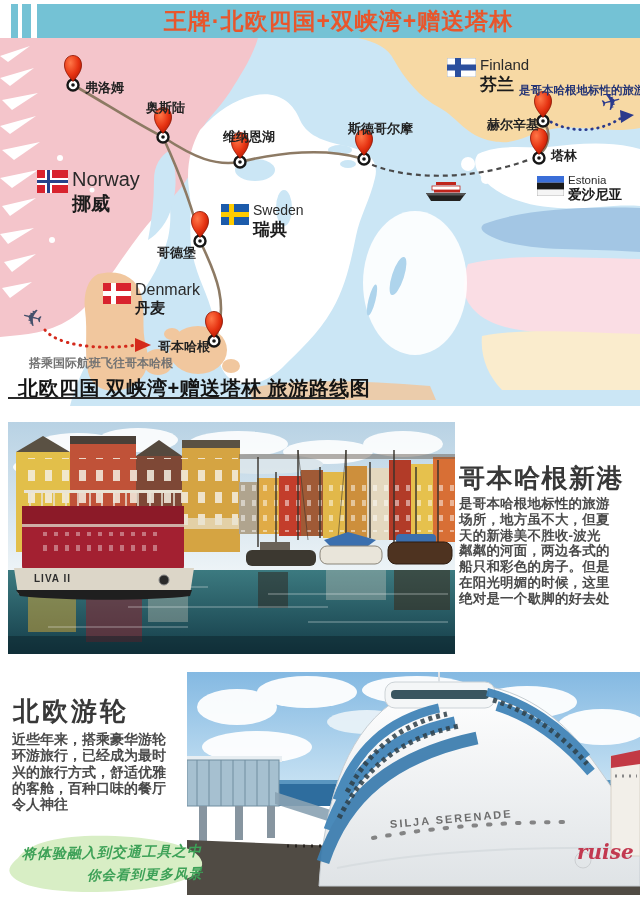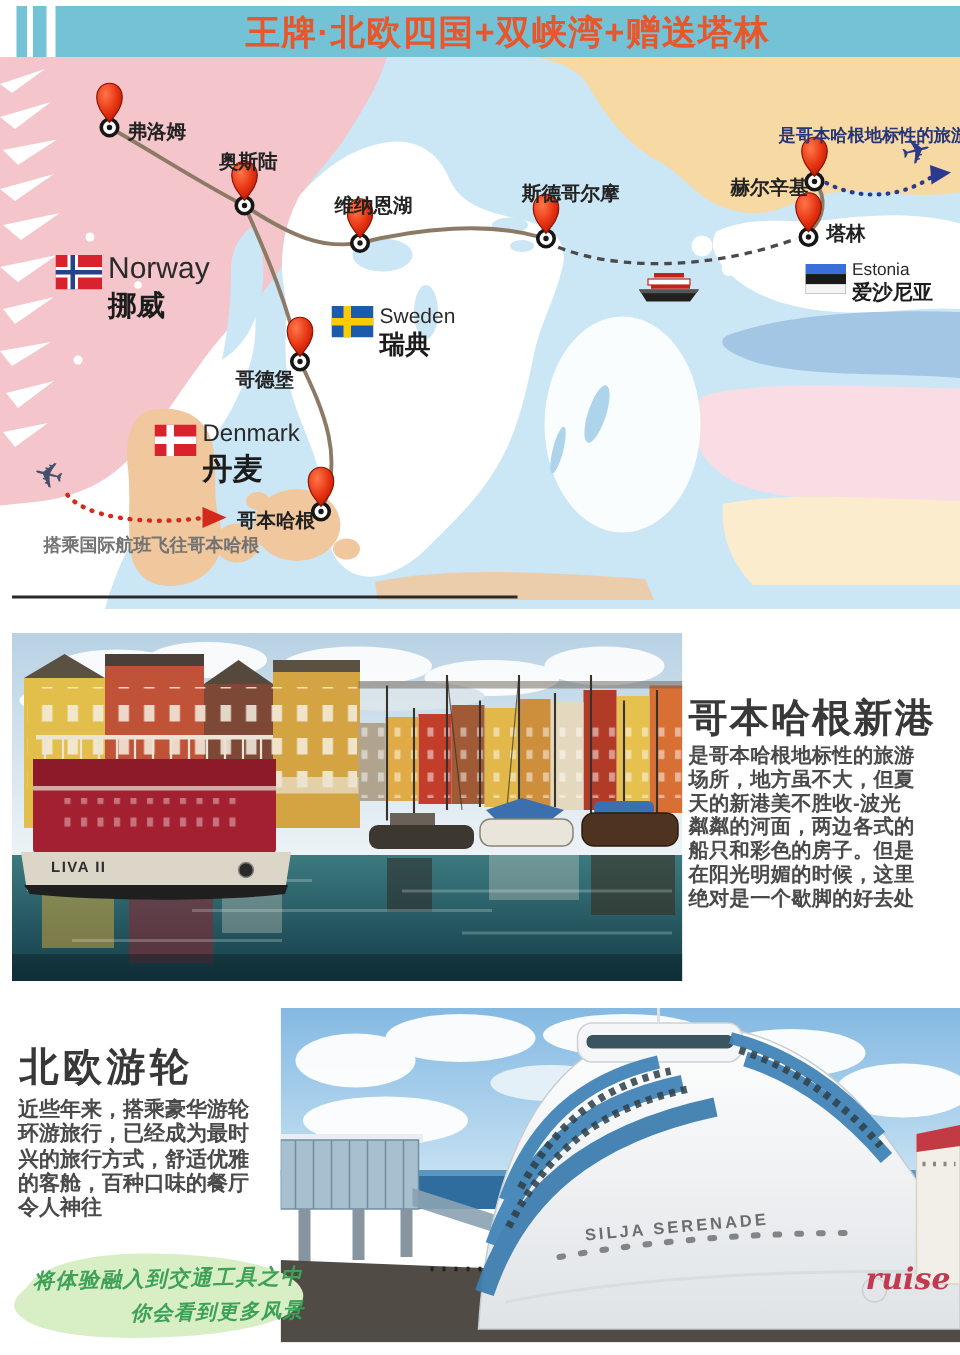--- a/index.html
+++ b/index.html
@@ -13,21 +13,21 @@
   .banner{position:absolute;left:37px;top:4px;width:603px;height:34px;background:#74c2d5;
           display:flex;align-items:center;justify-content:center;}
   .banner-title{font-size:23px;font-weight:bold;color:#e8562c;letter-spacing:1px;}
   
   .city{position:absolute;font-size:13px;font-weight:bold;color:#222;white-space:nowrap;z-index:6;}
   .country{position:absolute;display:flex;gap:4px;align-items:flex-start;z-index:5;}
   .country .en{color:#2a2a2a;white-space:nowrap;}
   .country .zh{color:#1c1c1c;font-weight:bold;white-space:nowrap;}
   .c-norway .en{font-size:20px;} .c-norway .zh{font-size:19px;}
   .c-sweden .en{font-size:14px;} .c-sweden .zh{font-size:17px;}
-  .c-denmark .en{font-size:16px;text-align:right;} .c-denmark .zh{font-size:20px;}
+  .c-denmark .en{font-size:16px;text-align:right;} .c-denmark .zh{font-size:15px;}
   .c-finland .en{font-size:15px;} .c-finland .zh{font-size:17px;}
   .c-estonia .en{font-size:11.5px;} .c-estonia .zh{font-size:13.5px;}
   .flag{flex:0 0 auto;margin-top:2px;}
   .note-right{position:absolute;left:519px;top:83px;font-size:11.5px;font-weight:bold;color:#253575;z-index:6;white-space:nowrap;}
   .note-left{position:absolute;left:29px;top:355px;font-size:12px;font-weight:bold;color:#737373;z-index:6;white-space:nowrap;}
   .plane{position:absolute;z-index:6;line-height:1;}
   .plane-right{left:601px;top:90px;font-size:24px;color:#2b3a8c;transform:rotate(-14deg);}
   .plane-left{left:22px;top:306px;font-size:24px;color:#44506b;transform:scaleX(-1) rotate(-14deg);}
   .map-caption{position:absolute;left:18px;top:375px;font-size:20px;font-weight:bold;color:#141414;
                letter-spacing:0.5px;z-index:7;white-space:nowrap;}
@@ -209,37 +209,49 @@
     <svg class="flag" width="28" height="21">
       <rect width="28" height="21" fill="#d8232e"></rect>
         <rect x="8" width="5" height="21" fill="#fff"></rect>
       <rect y="8" width="28" height="5" fill="#fff"></rect>
     </svg>
     <div>
         <div class="en">Denmark</div>
          <div class="zh">丹麦</div>
       </div>
   </div>
+  <div class="country c-finland" style="left:447px;top:56px">
+    <svg class="flag" width="29" height="19">
+      <rect width="29" height="19" fill="#ffffff" stroke="#b5bcc4" stroke-width="1"></rect>
+      <rect x="8" width="6" height="19" fill="#2b4f9e"></rect>
+        <rect y="6.5" width="29" height="6" fill="#2b4f9e"></rect>
+    </svg>
+    <div>
+        <div class="en">Finland</div>
+         <div class="zh">芬兰</div>
+      </div>
+  </div>
   <div class="country c-estonia" style="left:537px;top:174px">
     <svg class="flag" width="27" height="20">
       <rect width="27" height="20" fill="#f5f5f5" stroke="#aaa" stroke-width="0.8"></rect>
       <rect width="27" height="6.7" fill="#3a6ed8"></rect>
         <rect y="6.7" width="27" height="6.7" fill="#1a1a1a"></rect>
     </svg>
     <div>
         <div class="en">Estonia</div>
          <div class="zh">爱沙尼亚</div>
       </div>
   </div>
 
   <div class="note-right">是哥本哈根地标性的旅游</div>
   <div class="note-left">搭乘国际航班飞往哥本哈根</div>
   <span class="plane plane-right">✈</span>
   <span class="plane plane-left">✈</span>
 
+  <div class="map-caption">北欧四国 双峡湾+赠送塔林  旅游路线图</div>
   <div class="caption-line"></div>
 
   <div class="nyhavn">
     <svg width="447" height="232" viewBox="0 0 447 232">
       <defs>
         <linearGradient id="nySky" x1="0" y1="0" x2="0" y2="1">
           <stop offset="0%" stop-color="#b8d2e4"></stop>
             <stop offset="100%" stop-color="#eef4f7"></stop>
         </linearGradient>
         <linearGradient id="nyWater" x1="0" y1="0" x2="0" y2="1">

